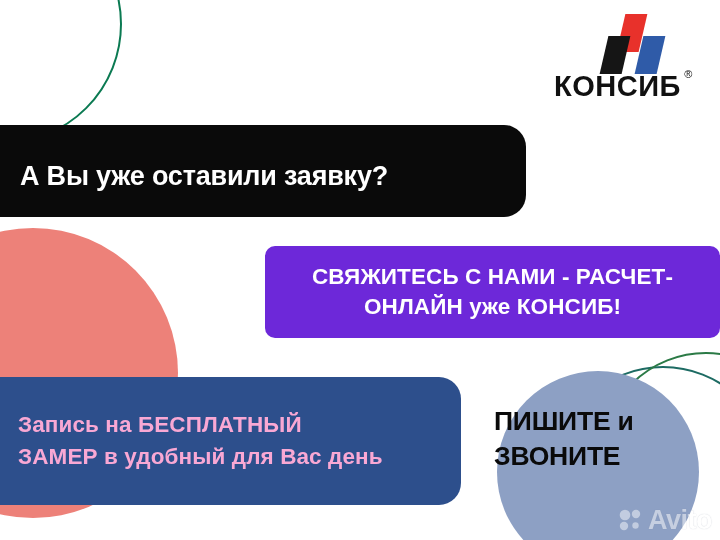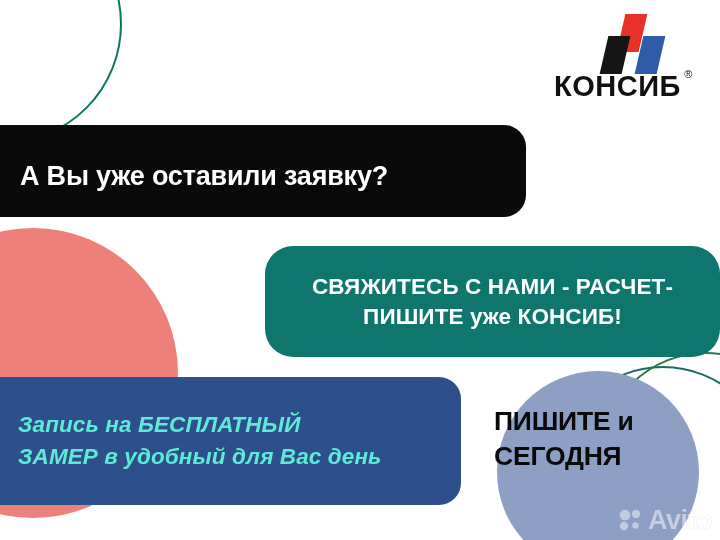--- a/index.html
+++ b/index.html
@@ -142,23 +142,23 @@
     font-weight: 700;
     letter-spacing: -0.2px;
     line-height: 1.15;
     margin-top: 12px;
   }
 
   #banner-red {
     left: 265px;
     top: 246px;
     width: 455px;
-    height: 111px;
-    background: #0f766e;
-    border-radius: 28px;
+    height: 92px;
+    background: #6d28d9;
+    border-radius: 10px;
     padding: 0 18px 0 18px;
     justify-content: center;
   }
   #banner-red-text {
     color: #ffffff;
     font-size: 22.5px;
     font-weight: 700;
     line-height: 1.32;
     text-align: center;
     letter-spacing: 0.1px;
@@ -169,26 +169,25 @@
     left: -26px;
     top: 377px;
     width: 487px;
     height: 128px;
     background: #2D4F8C;
     border-radius: 22px;
     padding-left: 44px;
     padding-right: 18px;
   }
   #banner-blue-text {
-    color: #5eead4;
+    color: #f9a8d4;
     font-size: 22.5px;
     font-weight: 700;
     line-height: 1.42;
     letter-spacing: 0.1px;
-    font-style: italic;
   }
 
   
   #cta-circle-text {
     position: absolute;
     left: 494px;
     top: 404px;
     width: 210px;
     color: #0A0A0A;
     font-size: 26.5px;
@@ -240,36 +239,36 @@
     </div>
   </div>
 
   <div class="banner" id="banner-black">
     <div id="banner-black-text">А Вы уже оставили заявку?</div>
   </div>
 
   <div class="banner" id="banner-red">
     <div id="banner-red-text">
       <span>СВЯЖИТЕСЬ С НАМИ - РАСЧЕТ-</span><br>
-      <span>ПИШИТЕ</span>
+      <span>ОНЛАЙН</span>
       <span class="soft">уже</span>
       <span>КОНСИБ!</span>
     </div>
   </div>
 
   <div class="banner" id="banner-blue">
     <div id="banner-blue-text">
       <span>Запись на БЕСПЛАТНЫЙ</span><br>
       <span>ЗАМЕР в удобный для Вас день</span>
     </div>
   </div>
 
   <div id="cta-circle-text">
     <div>ПИШИТЕ и</div>
-    <div>СЕГОДНЯ</div>
+    <div>ЗВОНИТЕ</div>
   </div>
 
   <div id="avito-watermark">
     <svg id="avito-dots" width="26" height="26" viewBox="0 0 26 26">
       <circle cx="7" cy="7" r="5.3" fill="#ffffff" opacity="0.92"></circle>
       <circle cx="18" cy="6" r="4.2" fill="#ffffff" opacity="0.92"></circle>
       <circle cx="6" cy="18" r="4.2" fill="#ffffff" opacity="0.92"></circle>
       <circle cx="17.5" cy="17.5" r="3.2" fill="#ffffff" opacity="0.92"></circle>
     </svg>
     <span id="avito-word">Avito</span>

